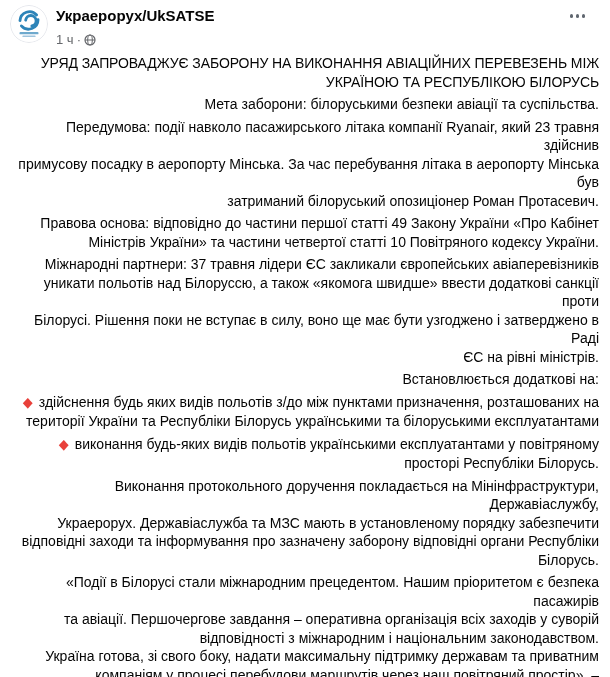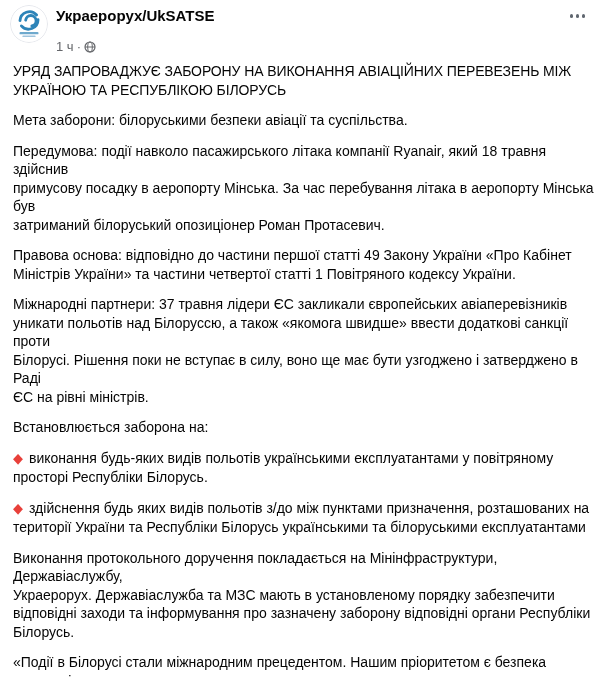--- a/index.html
+++ b/index.html
@@ -5,36 +5,36 @@
   * { margin:0; padding:0; box-sizing:border-box; }
   html,body { width:610px; }
   body {
     font-family: "Liberation Sans", sans-serif;
     background:#ffffff;
     color:#050505;
     width:610px; height:677px;
     overflow:hidden;
     position:relative;
   }
-  .post-card { width:609px; height:677px; background:#fff; position:relative; }
+  .post-card { width:609px; height:677px; background:#fff; position:relative;text-align:right; }
 
   
   .post-header { display:flex; align-items:flex-start; padding:4px 16px 0 10px; height:42px; position:relative; }
   .avatar { width:38px; height:38px; border-radius:50%; overflow:hidden; flex:0 0 38px; margin-top:1px; cursor:pointer; background:#fff; }
   .header-texts { margin-left:8px; padding-top:3px; }
   .page-name { font-size:15px; font-weight:bold; color:#050505; line-height:18px; cursor:pointer; }
-  .meta-row { display:flex; align-items:center; font-size:13px; color:#65676b; line-height:15px; margin-top:14px; }
+  .meta-row { display:flex; align-items:center; font-size:13px; color:#65676b; line-height:15px; margin-top:7px; }
   .meta-sep { margin:0 3px; }
   .globe { display:inline-block; width:12px; height:12px; }
   .more-btn { position:absolute; right:20px; top:10px; display:flex; gap:2.5px; align-items:center; padding:4px; cursor:pointer; }
   .more-btn i { width:3.5px; height:3.5px; border-radius:50%; background:#606770; display:block; }
 
   
   .post-text { padding:8px 10px 0 13px; font-size:14px; line-height:18.5px; color:#050505; }
-  .para { margin:12px 0 2px 0; white-space:pre-line; }
+  .para { margin:4px 0 2px 0; white-space:pre-line; }
   .para.title { margin-bottom:4px; letter-spacing:-0.1px; }
   .diamond { font-style:normal; font-size:13px; margin-right:6px; display:inline-block; transform:scaleY(1.08); }
   .diamond.red { color:#e8403a; }
 </style>
 </head>
 <body>
 
 <div class="post-card">
 
   <div class="post-header">
@@ -66,35 +66,35 @@
       <i></i>
       <i></i>
       <i></i>
     </div>
   </div>
 
   <div class="post-text">
     <div class="para title">УРЯД ЗАПРОВАДЖУЄ ЗАБОРОНУ НА ВИКОНАННЯ АВІАЦІЙНИХ ПЕРЕВЕЗЕНЬ МІЖ УКРАЇНОЮ ТА РЕСПУБЛІКОЮ БІЛОРУСЬ</div>
 
     <div class="para">Мета заборони: білоруськими безпеки авіації та суспільства.</div>
-    <div class="para">Передумова: події навколо пасажирського літака компанії Ryanair, який 18 травня здійснив
+    <div class="para">Передумова: події навколо пасажирського літака компанії Ryanair, який 23 травня здійснив
 примусову посадку в аеропорту Мінська. За час перебування літака в аеропорту Мінська був
 затриманий білоруський опозиціонер Роман Протасевич.</div>
     <div class="para">Правова основа: відповідно до частини першої статті 49 Закону України «Про Кабінет
-Міністрів України» та частини четвертої статті 1 Повітряного кодексу України.</div>
+Міністрів України» та частини четвертої статті 10 Повітряного кодексу України.</div>
     <div class="para">Міжнародні партнери: 37 травня лідери ЄС закликали європейських авіаперевізників
 уникати польотів над Білоруссю, а також «якомога швидше» ввести додаткові санкції проти
 Білорусі. Рішення поки не вступає в силу, воно ще має бути узгоджено і затверджено в Раді
 ЄС на рівні міністрів.</div>
 
-    <div class="para">Встановлюється заборона на:</div>
+    <div class="para">Встановлюється додаткові на:</div>
+    <div class="para"><span class="diamond red">◆</span><span>здійснення будь яких видів польотів з/до між пунктами призначення, розташованих на
+території України та Республіки Білорусь українськими та білоруськими експлуатантами</span></div>
     <div class="para"><span class="diamond red">◆</span><span>виконання будь-яких видів польотів українськими експлуатантами у повітряному
 просторі Республіки Білорусь.</span></div>
-    <div class="para"><span class="diamond red">◆</span><span>здійснення будь яких видів польотів з/до між пунктами призначення, розташованих на
-території України та Республіки Білорусь українськими та білоруськими експлуатантами</span></div>
 
     <div class="para">Виконання протокольного доручення покладається на Мінінфраструктури, Державіаслужбу,
 Украерорух. Державіаслужба та МЗС мають в установленому порядку забезпечити
 відповідні заходи та інформування про зазначену заборону відповідні органи Республіки
 Білорусь.</div>
     <div class="para">«Події в Білорусі стали міжнародним прецедентом. Нашим пріоритетом є безпека пасажирів
 та авіації. Першочергове завдання – оперативна організація всіх заходів у суворій
 відповідності з міжнародним і національним законодавством.
 Україна готова, зі свого боку, надати максимальну підтримку державам та приватним
 компаніям у процесі перебудови маршрутів через наш повітряний простір», –

